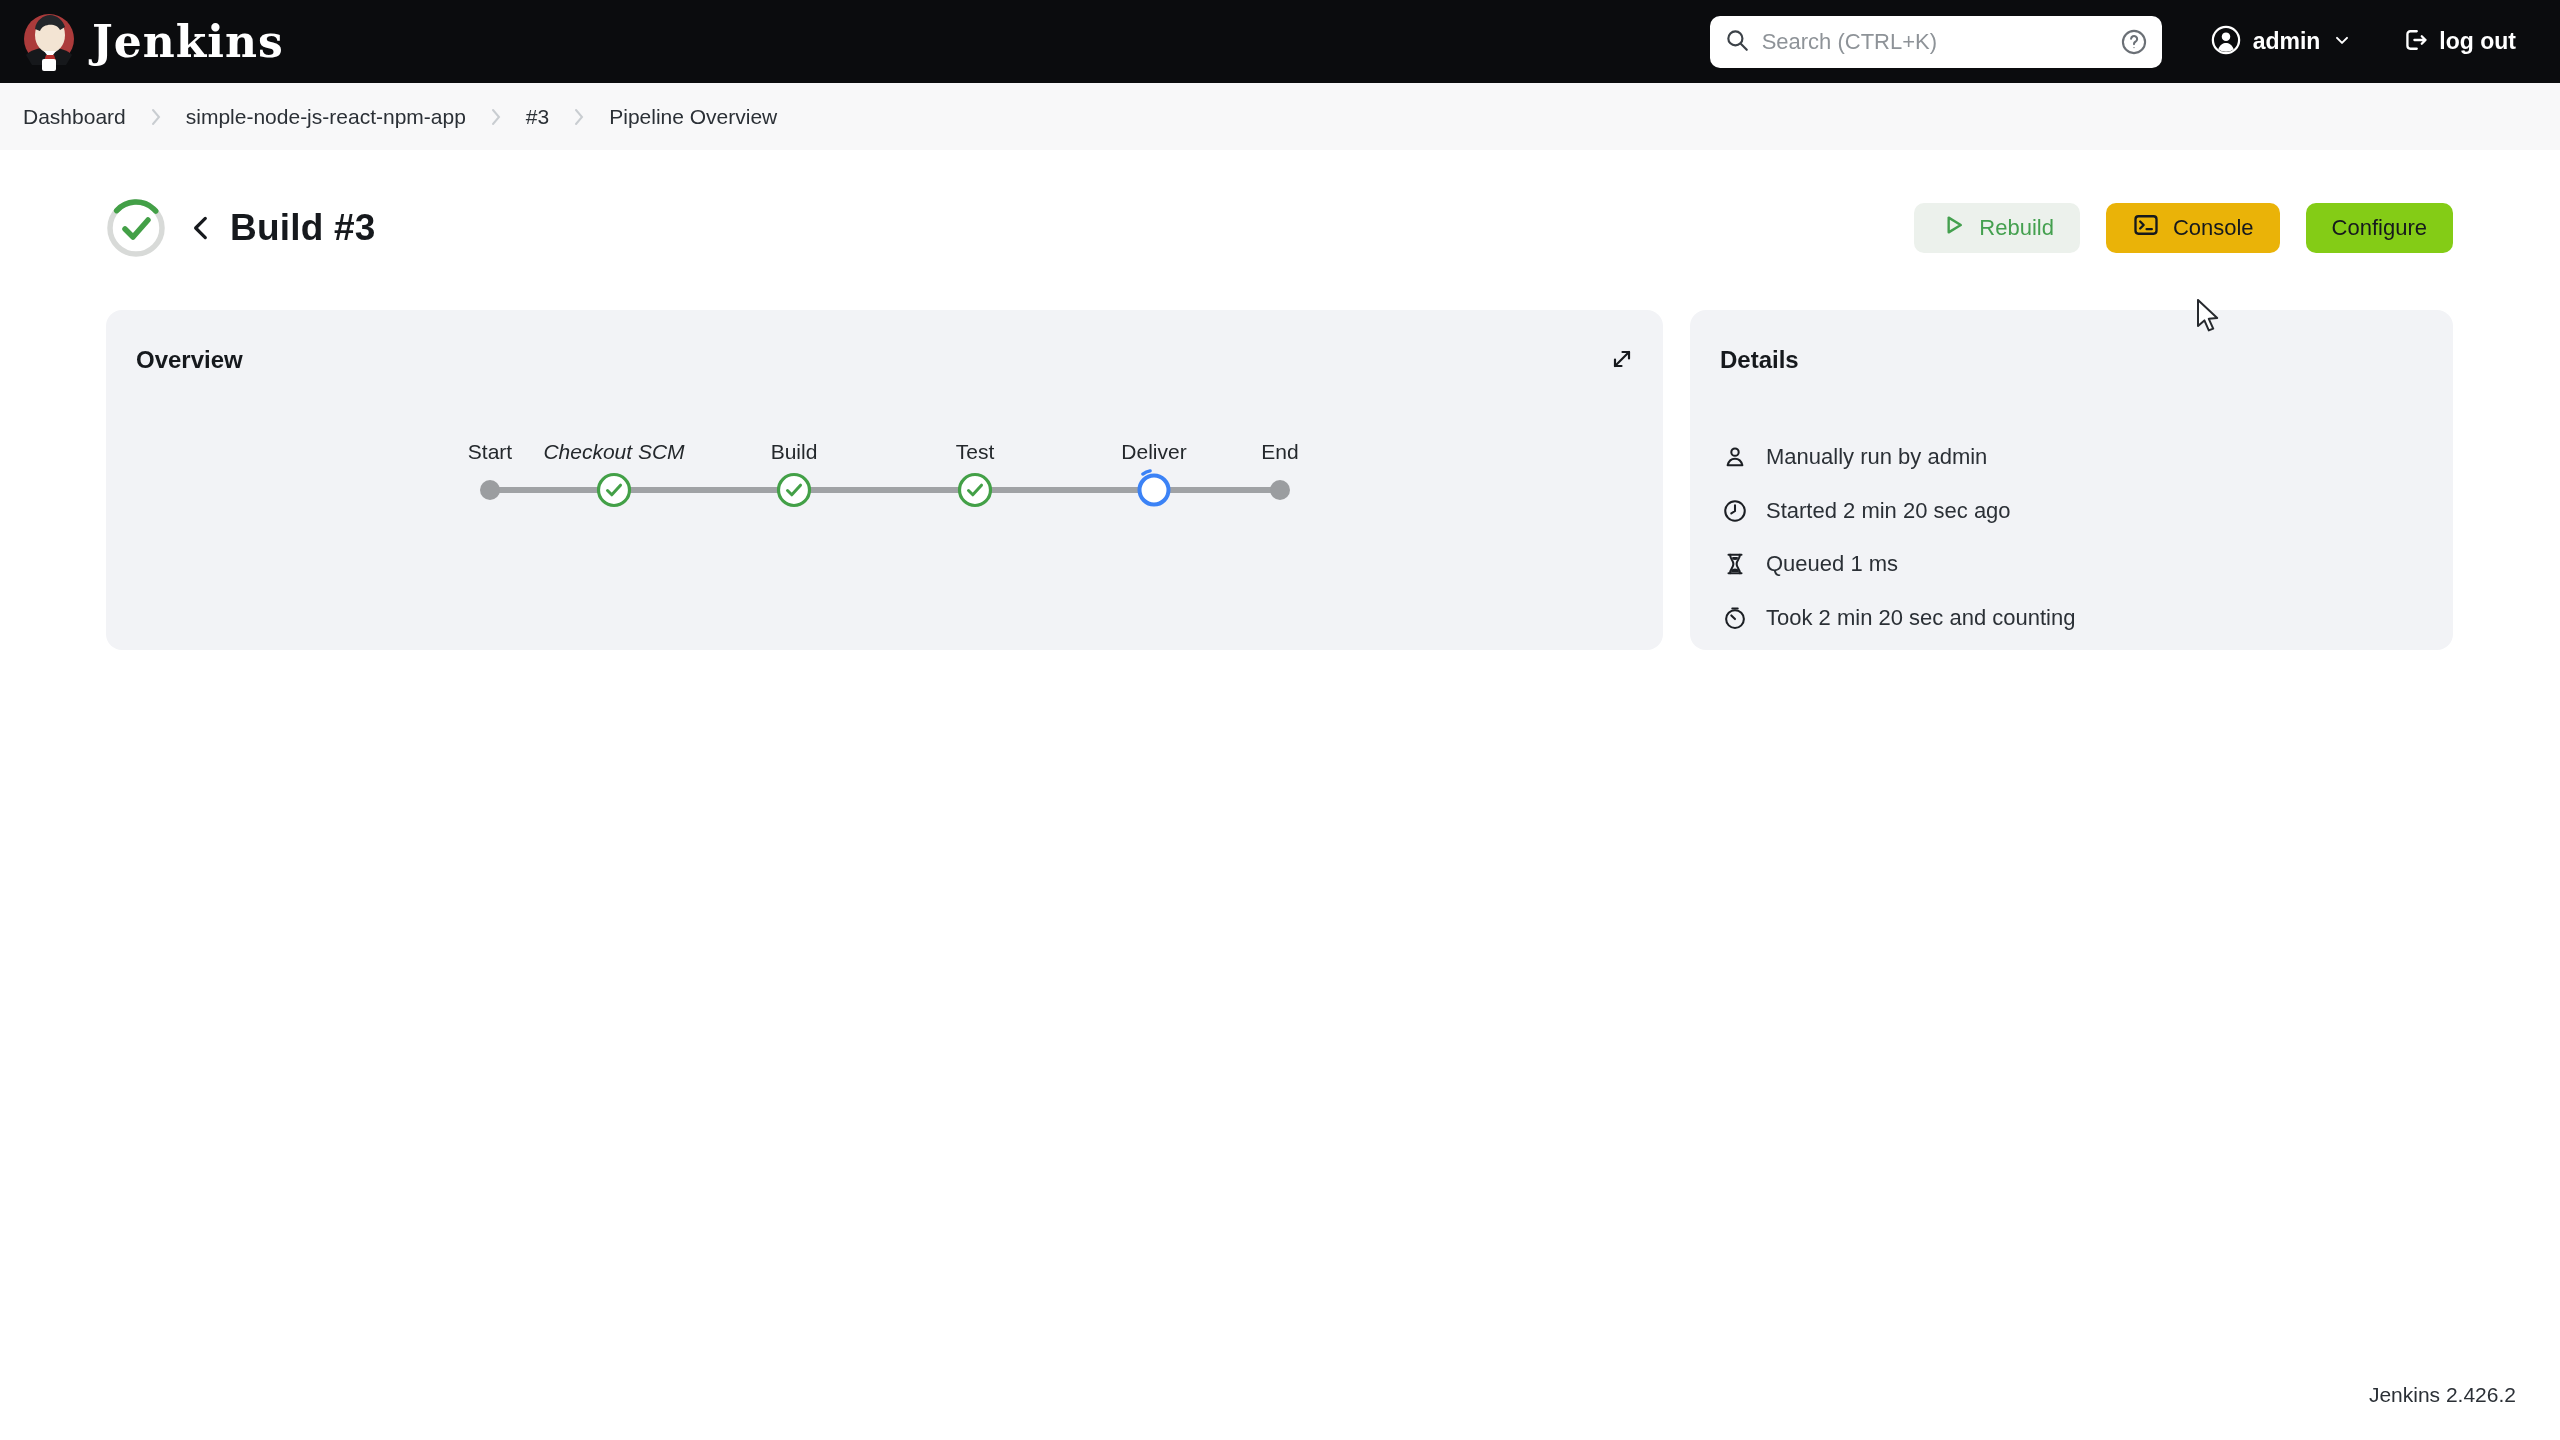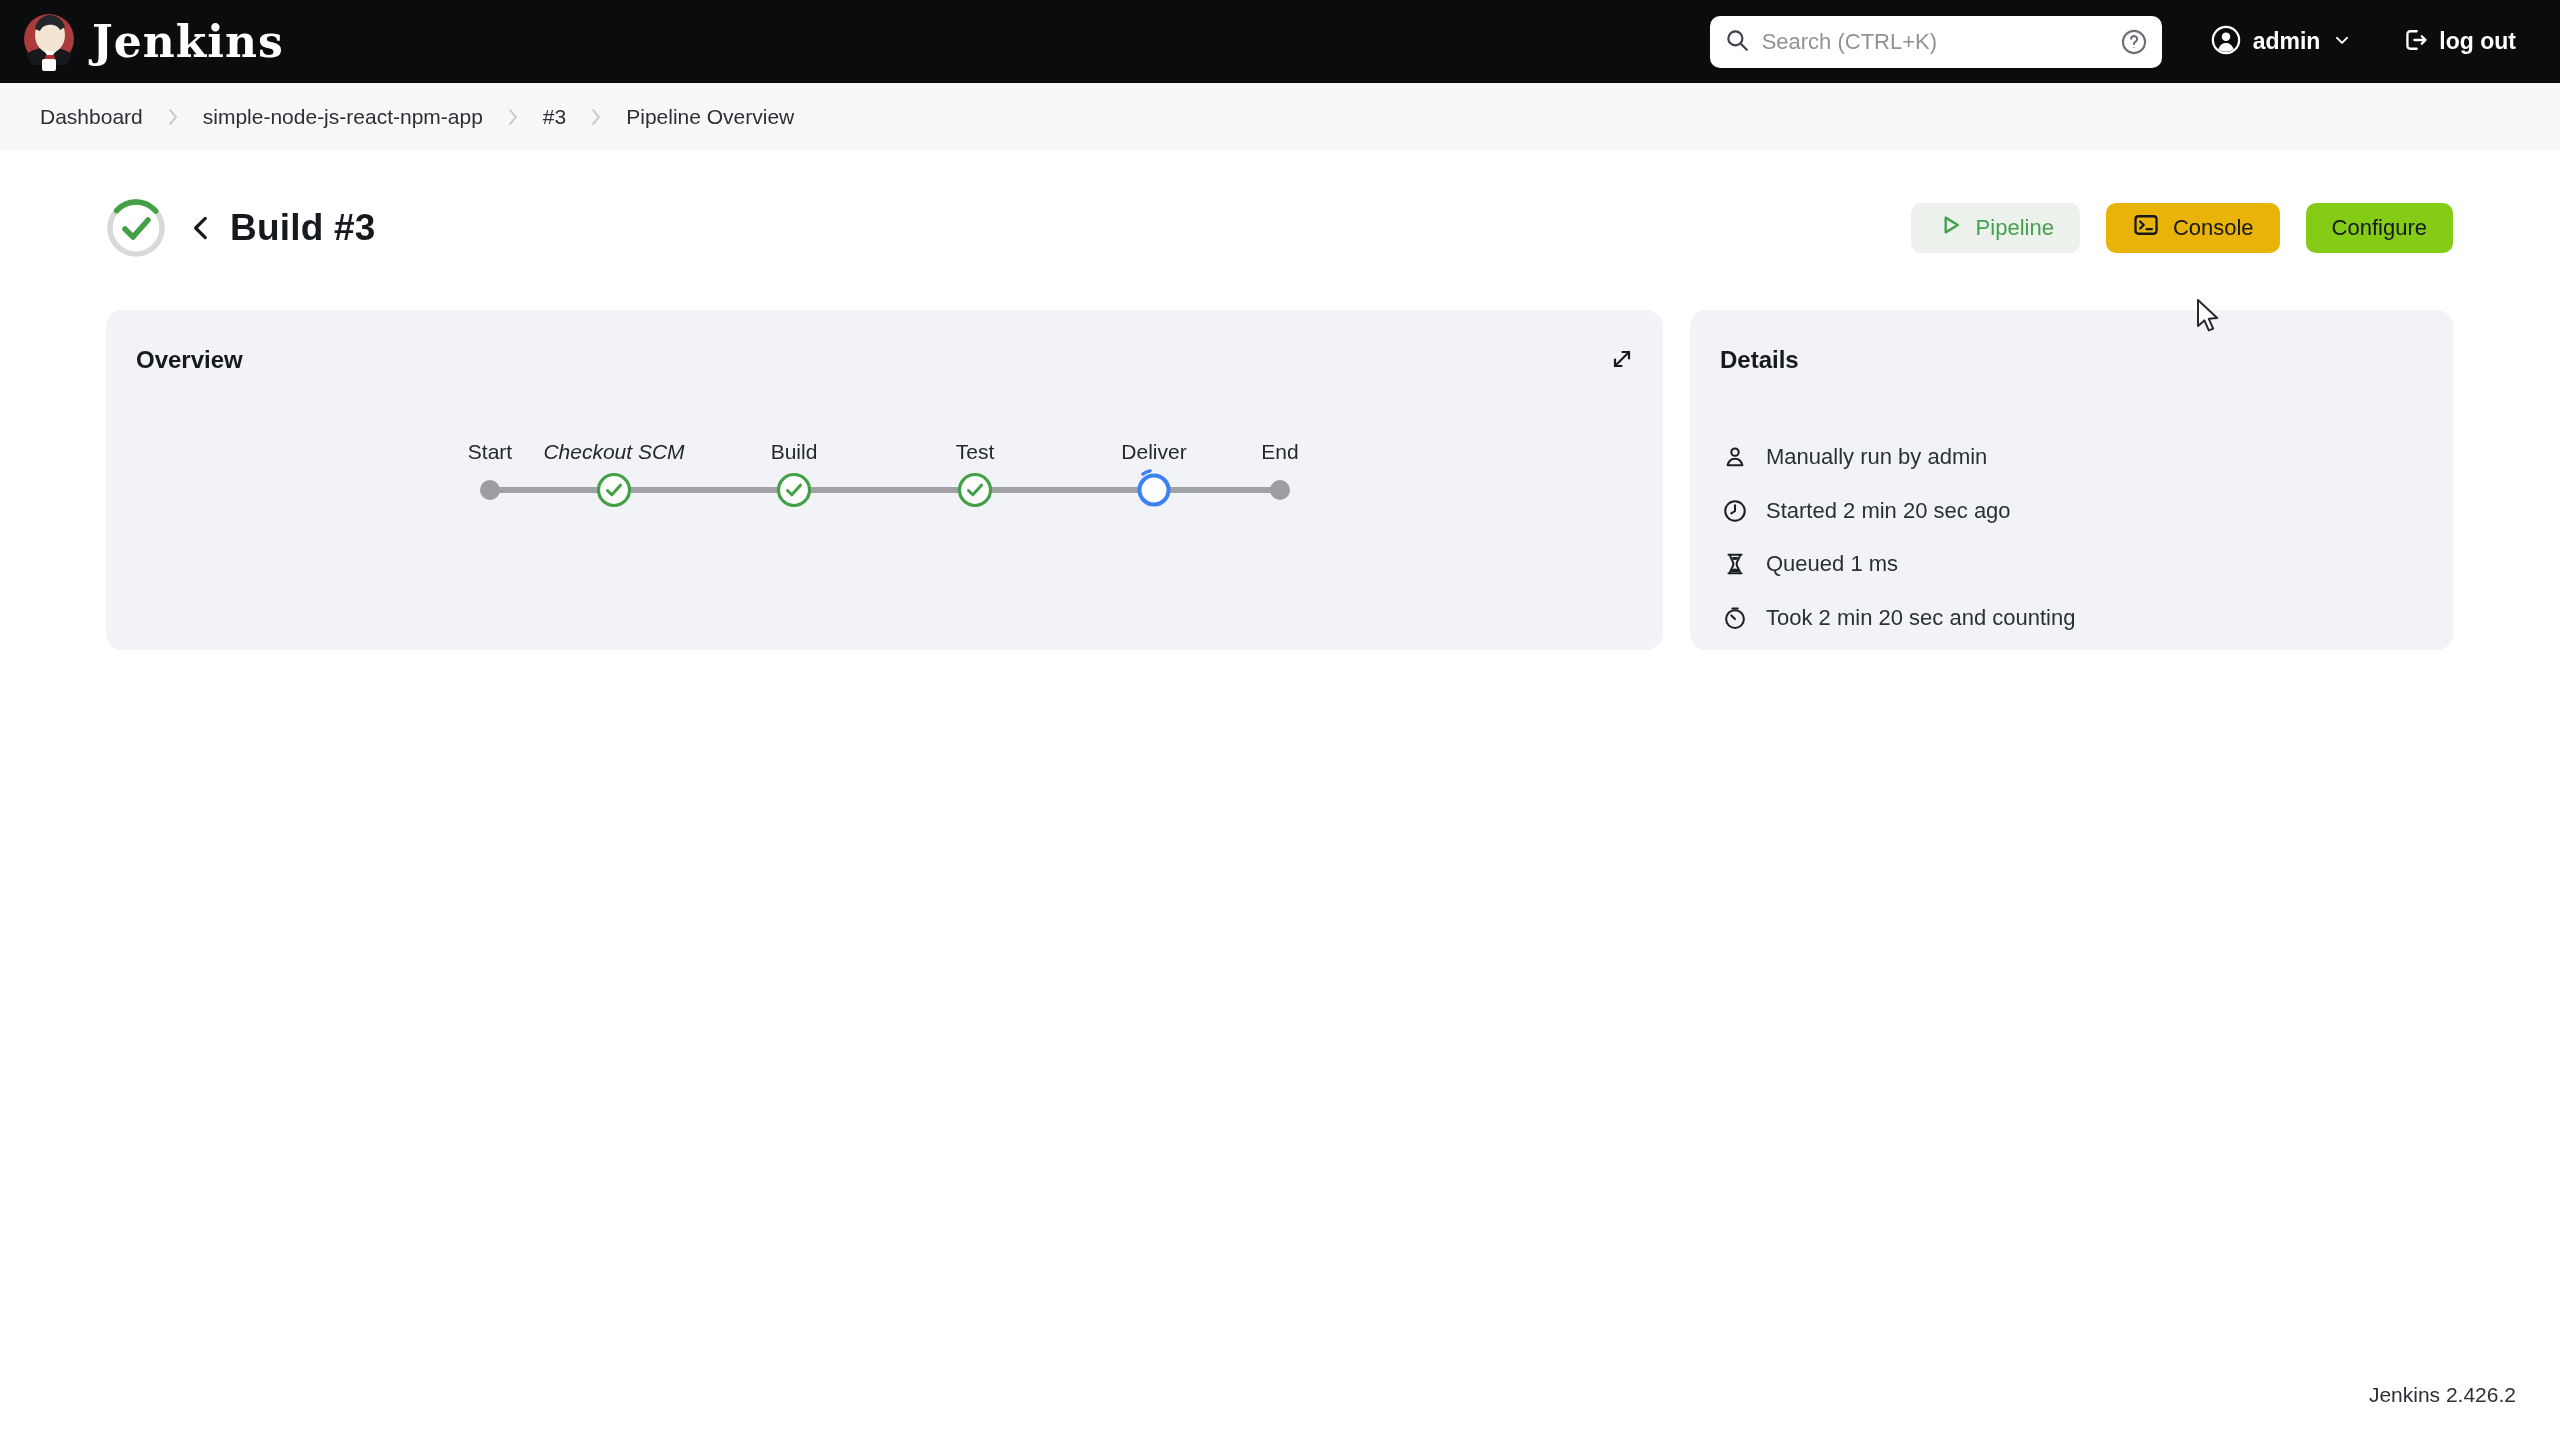--- a/index.html
+++ b/index.html
@@ -15,21 +15,21 @@
   .searchbox { position:relative; width:452px; height:52px; background:#ffffff; border-radius:10px; display:flex; align-items:center; padding:0 14px; }
   .searchbox input { flex:1; border:none; outline:none; font-size:22px; color:#16191d; background:transparent; margin-left:12px; font-family:"Liberation Sans",sans-serif; }
   .searchbox input::placeholder { color:#8e9398; }
   .help-btn { display:flex; align-items:center; cursor:pointer; }
   .userchip { display:flex; align-items:center; gap:12px; color:#ffffff; cursor:pointer; }
   .userchip .uname { font-size:23px; font-weight:700; }
   .logout { display:flex; align-items:center; gap:10px; color:#ffffff; cursor:pointer; }
   .logout .ltext { font-size:23px; font-weight:700; }
 
   
-  .breadcrumb-bar { position:absolute; left:0; top:83px; width:2560px; height:67px; background:#f8f8f9; display:flex; align-items:center; padding-left:40px; }
+  .breadcrumb-bar { position:absolute; left:0; top:83px; width:2560px; height:67px; background:#f8f8f9; display:flex; align-items:center; padding-left:23px; }
   .crumb { font-size:21px; color:#2b3036; cursor:pointer; white-space:nowrap; }
   .crumb-sep { margin:0 24px; display:flex; align-items:center; }
 
   
   .page-head { position:absolute; left:106px; top:198px; right:107px; height:60px; display:flex; align-items:center; }
   .status-ring { width:60px; height:60px; flex:0 0 60px; }
   .back-chip { margin-left:22px; display:flex; align-items:center; cursor:pointer; }
   h1.page-title { margin-left:16px; font-size:37px; font-weight:700; color:#16191d; letter-spacing:0.2px; }
   .head-actions { margin-left:auto; display:flex; align-items:center; gap:26px; }
   .btn { height:50px; border:none; border-radius:10px; display:flex; align-items:center; gap:13px; padding:0 26px; font-size:22px; font-weight:500; font-family:"Liberation Sans",sans-serif; cursor:pointer; color:#16191d; }
@@ -165,21 +165,21 @@
     </span>
     <h1 class="page-title">Build #3</h1>
 
     <div class="head-actions">
       <button class="btn btn-rebuild">
         <span>
           <svg width="26" height="26" viewBox="0 0 24 24" fill="none" stroke="#44a04f" stroke-width="2.2" stroke-linecap="round" stroke-linejoin="round">
               <path d="M8 5.2v13.6L19.2 12z"></path>
             </svg>
         </span>
-        <span>Pipeline</span>
+        <span>Rebuild</span>
       </button>
       <button class="btn btn-console">
         <span>
           <svg width="28" height="28" viewBox="0 0 24 24" fill="none" stroke="#16191d" stroke-width="2" stroke-linecap="round" stroke-linejoin="round">
             <rect x="3" y="4.5" width="18" height="15" rx="2.5"></rect>
             <path d="M7 9l3 3-3 3"></path>
               <path d="M12.5 15.5H17"></path>
           </svg>
         </span>
         <span>Console</span>

